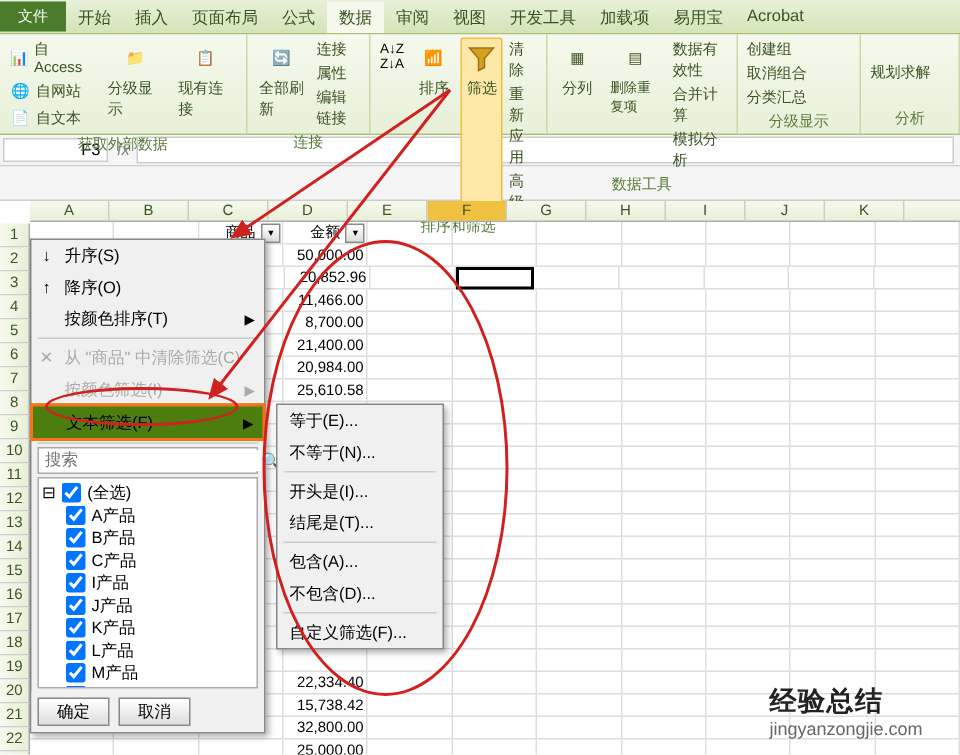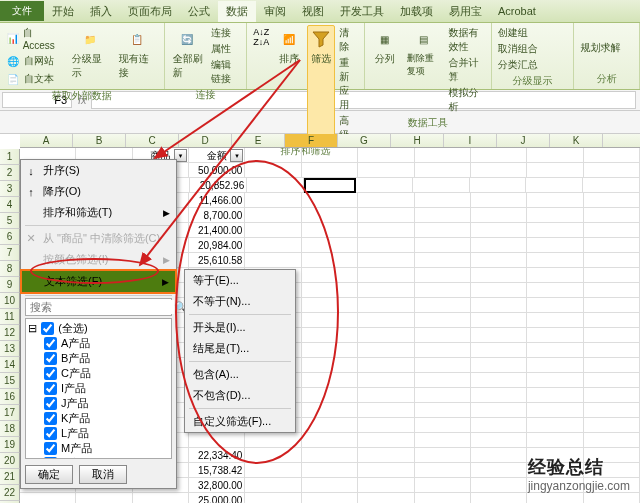--- a/index.html
+++ b/index.html
@@ -41,21 +41,21 @@
 .search-box input{border:0;flex:1;font-size:11px;outline:none}
 .tree{background:#fff;border:1px solid #aaa;margin:2px 4px;height:135px;overflow:hidden;padding:2px}
 .tree-item{font-size:11px;padding:0;display:flex;align-items:center;gap:2px}
 .tree-item input{margin:0 2px}
 .fm-buttons{display:flex;justify-content:flex-start;gap:6px;padding:4px;background:#f0f0f0}
 .fm-buttons button{font-size:11px;padding:1px 12px;border:1px solid #888;background:linear-gradient(#fff,#ddd)}
 .submenu{position:absolute;left:184px;top:135px;width:110px;background:#f0f0f0;border:1px solid #888;box-shadow:2px 2px 4px rgba(0,0,0,.3);z-index:11}
 .sm-item{padding:3px 8px;font-size:11px}
 .arrow{position:absolute;z-index:20;pointer-events:none}
 .red-oval{position:absolute;border:2px solid #d02020;border-radius:50%;z-index:15;pointer-events:none}
-.watermark{position:absolute;right:10px;bottom:10px;z-index:30}
+.watermark{position:absolute;right:25px;bottom:10px;z-index:30}
 .wm1{font-size:18px;font-weight:bold;color:#222;letter-spacing:1px}
 .wm2{font-size:12px;color:#666;text-align:center}
 </style>
 </head>
 <body>
 
 <div class="ribbon-top">
   <div class="file-tab">文件</div>
   <div class="tab">开始</div>
   <div class="tab">插入</div>
@@ -564,21 +564,21 @@
   <div class="filter-menu">
     <div class="fm-item">
         <span class="fm-icon">↓</span>
         <span>升序(S)</span>
       </div>
     <div class="fm-item">
         <span class="fm-icon">↑</span>
         <span>降序(O)</span>
       </div>
     <div class="fm-item">
-        <span>排序和筛选(T)</span>
+        <span>按颜色排序(T)</span>
         <span class="arw">▶</span>
       </div>
     <div class="fm-sep"></div>
     <div class="fm-item" style="color:#aaa">
         <span class="fm-icon">✕</span>
         <span>从 "商品" 中清除筛选(C)</span>
       </div>
     <div class="fm-item" style="color:#aaa">
         <span>按颜色筛选(I)</span>
         <span class="arw">▶</span>

